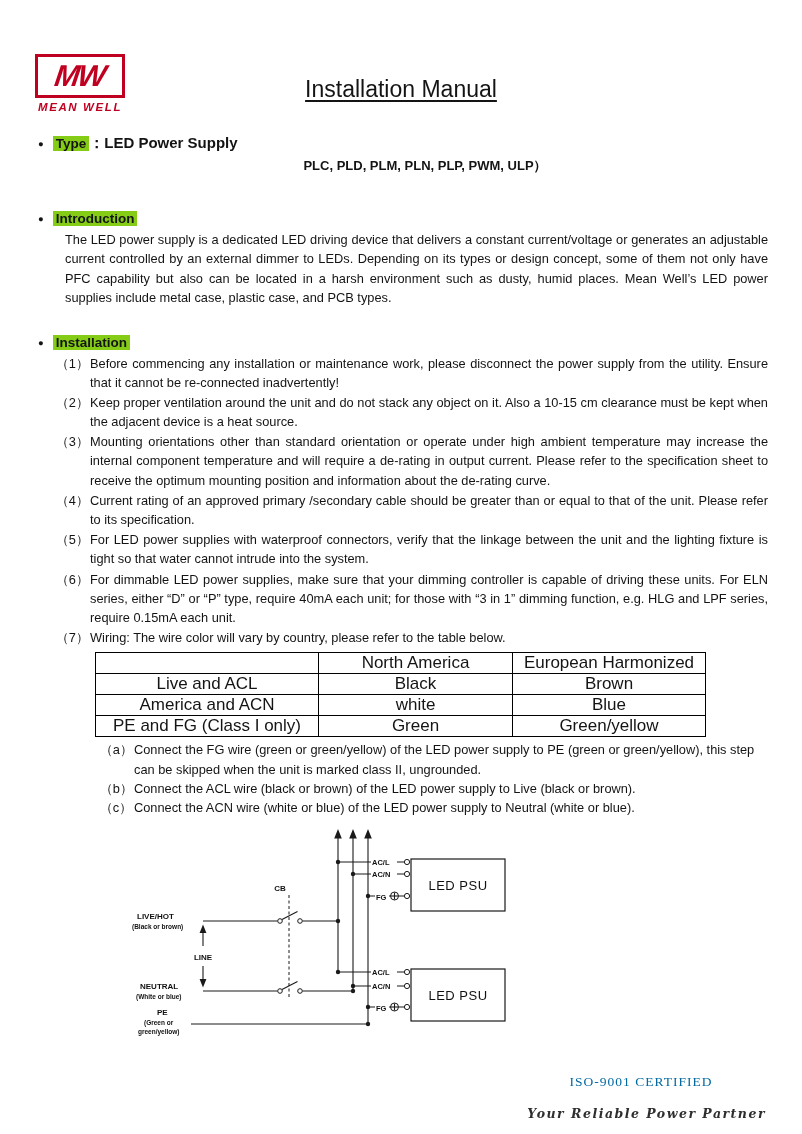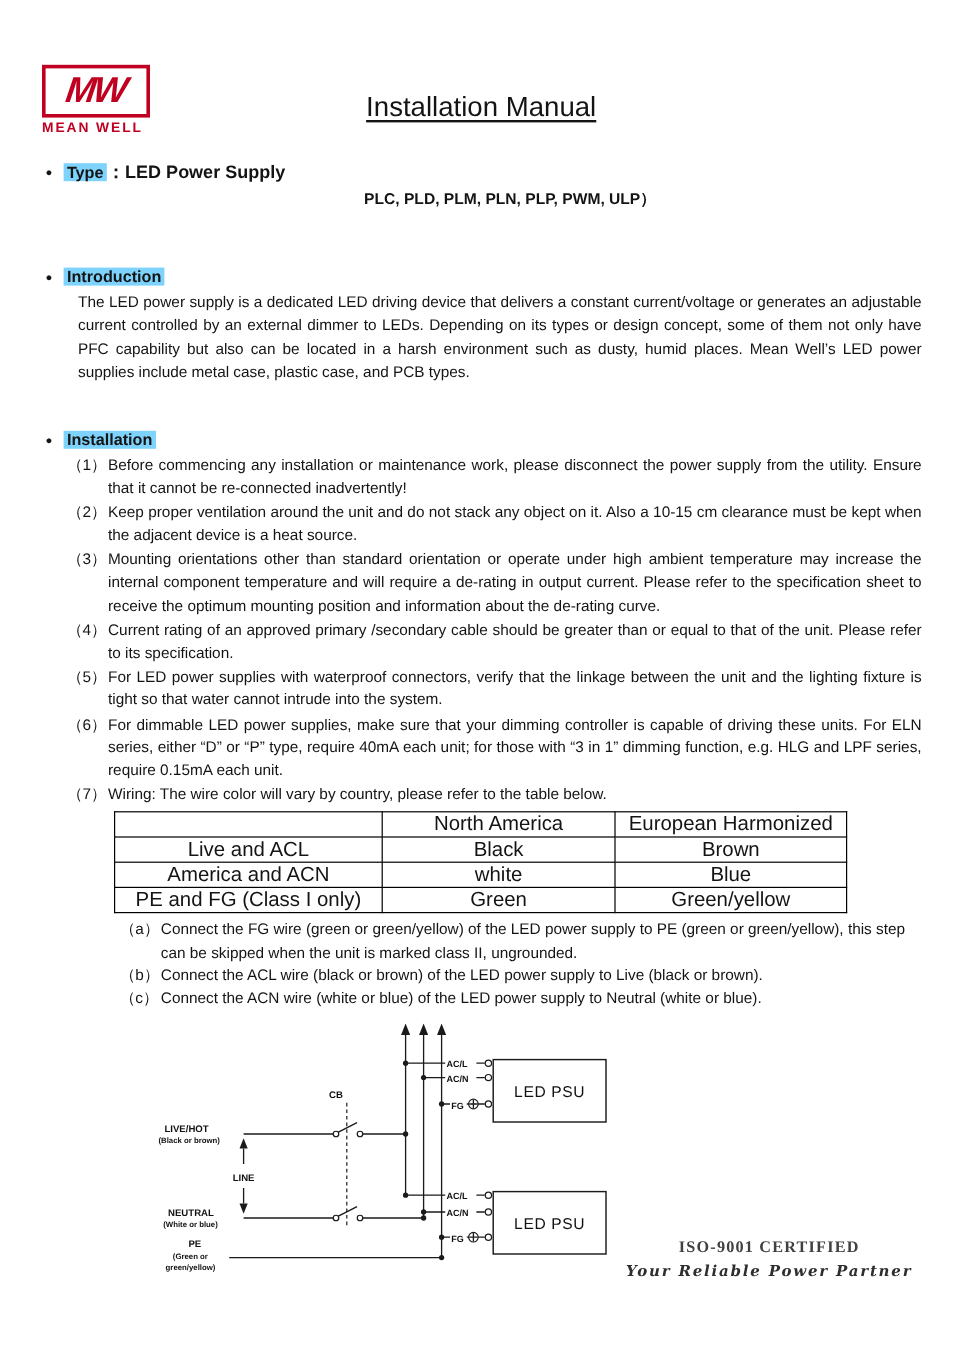--- a/index.html
+++ b/index.html
@@ -5,31 +5,31 @@
   html,body { margin:0; padding:0; background:#ffffff; }
   .page {
     position:relative; width:802px; height:1134px; background:#fff; overflow:hidden;
     font-family:"Liberation Sans","DejaVu Sans",sans-serif; color:#141414;
   }
 
   
   .logo { position:absolute; left:35px; top:54px; width:90px; }
   .logo-box { border:3px solid #c00021; height:38px; display:flex; align-items:center; justify-content:center; background:#fff; }
   .logo-mw { color:#c00021; font-weight:bold; font-style:italic; font-size:30px; letter-spacing:-2px; transform:skewX(-8deg); line-height:1; }
-  .logo-brand { color:#c00021; font-weight:bold; font-size:11.5px; letter-spacing:1.6px; margin-top:3px; }
+  .logo-brand { color:#c00021; font-weight:bold; font-size:11.5px; letter-spacing:1.6px; text-align:center; margin-top:3px;font-style:italic; }
 
   
   .title { position:absolute; top:76px; left:0; width:100%; text-align:center; margin:0;
            font-size:23px; font-weight:normal; text-decoration:underline; text-underline-offset:3px; }
 
   .content { position:absolute; left:38px; top:134px; width:730px; }
 
   .bullet { font-size:9.5px; transform:translateY(-1px); }
   .sec-head { display:flex; align-items:baseline; gap:9px; font-size:13.5px; font-weight:bold; }
-  .hl { background:#7dd3fc; padding:0 3px;margin-top:12px; }
+  .hl { background:#84cc16; padding:0 3px; }
   .type-value { font-size:15px; font-weight:bold; }
   .families { margin:3px 0 0 80px; font-weight:bold; font-size:13px; line-height:1.6; }
   .families-2 { text-align:center; margin-right:36px; }
 
   .sec-intro { margin-top:34px; }
   .sec-install { margin-top:27px; }
   .intro-body { margin:4px 0 0 27px; text-align:justify; line-height:1.52; font-size:12.8px; }
 
   .items { margin:4px 0 0 18px; }
   .item { display:flex; line-height:1.5; font-size:12.8px; margin-top:1px; }
@@ -54,23 +54,23 @@
   .d-box   { fill:#fff; stroke:#1a1a1a; stroke-width:1.2; }
   .d-arrow { fill:#1a1a1a; }
   .d-mask  { fill:#fff; }
   .d-label { font:bold 8px "Liberation Sans",sans-serif; fill:#111; }
   .d-sub   { font:bold 6.5px "Liberation Sans",sans-serif; fill:#111; }
   .d-term  { font:bold 7.5px "Liberation Sans",sans-serif; fill:#111; }
   .d-psu   { font:400 13px "Liberation Sans",sans-serif; fill:#111; letter-spacing:0.5px; }
 
   
   .footer { position:absolute; top:1031px; right:36px; width:250px; text-align:center; }
-  .footer-iso { font-family:"Liberation Serif","DejaVu Serif",serif; font-size:13.5px; letter-spacing:1px; color:#404040; font-weight:700; }
+  .footer-iso { font-family:"Liberation Serif","DejaVu Serif",serif; font-size:13.5px; letter-spacing:1px; color:#0369a1; font-weight:400;margin-top:43px; }
   .footer-slogan { font-family:"DejaVu Serif",serif; font-style:italic; font-weight:bold; font-size:12.5px;
-                   letter-spacing:1.5px; color:#2e2e2e; margin-top:4px; white-space:nowrap; }
+                   letter-spacing:1.5px; color:#2e2e2e; margin-top:16px; white-space:nowrap;text-align:right; }
 </style>
 </head>
 <body>
 
 <div class="page">
 
   <div class="logo">
     <div class="logo-box">
       <span class="logo-mw">MW</span>
     </div>

